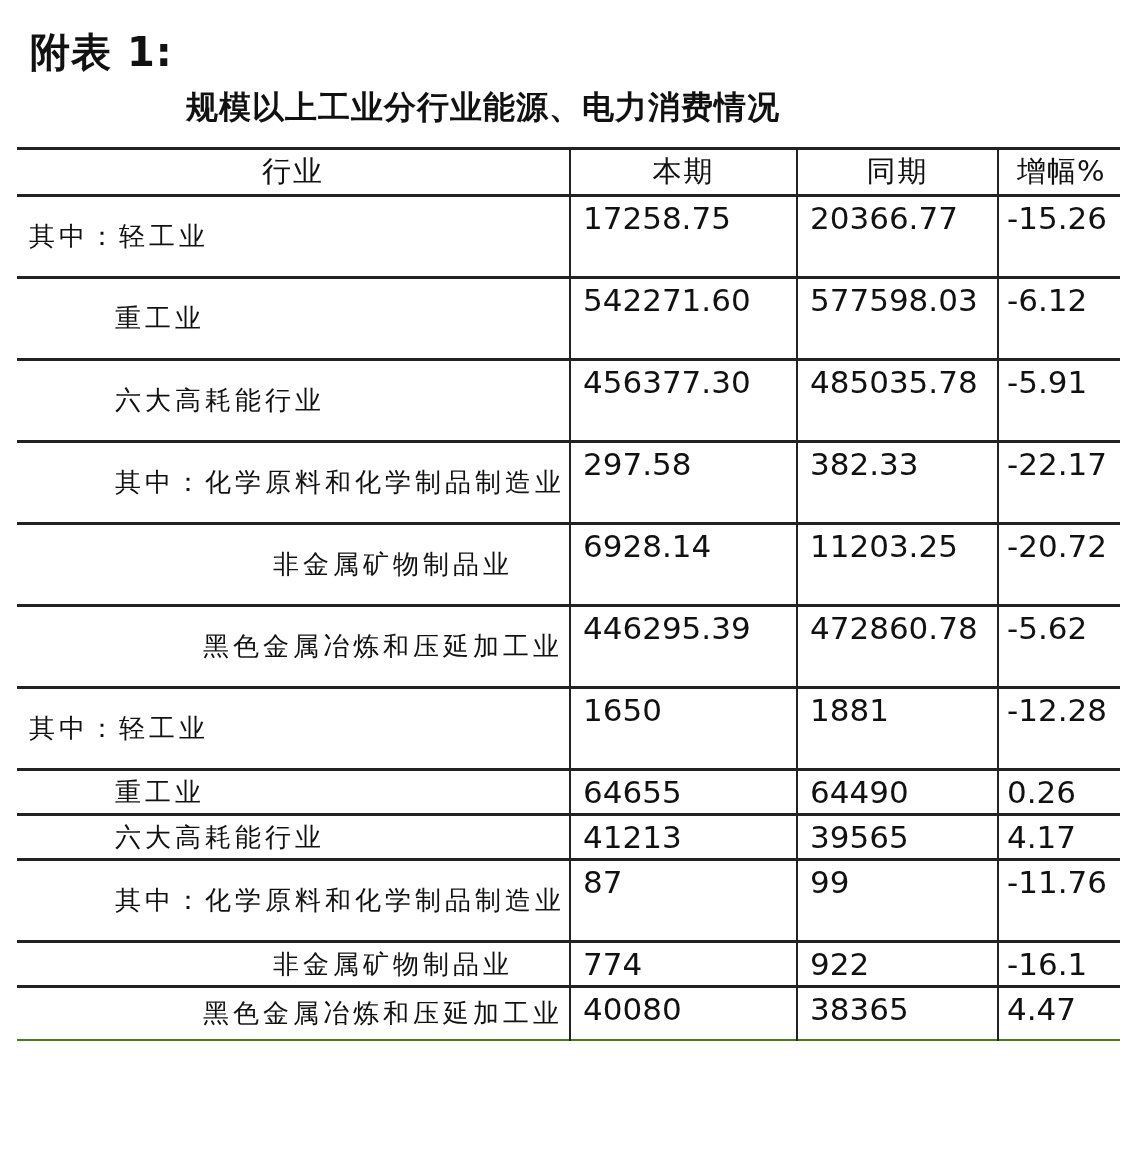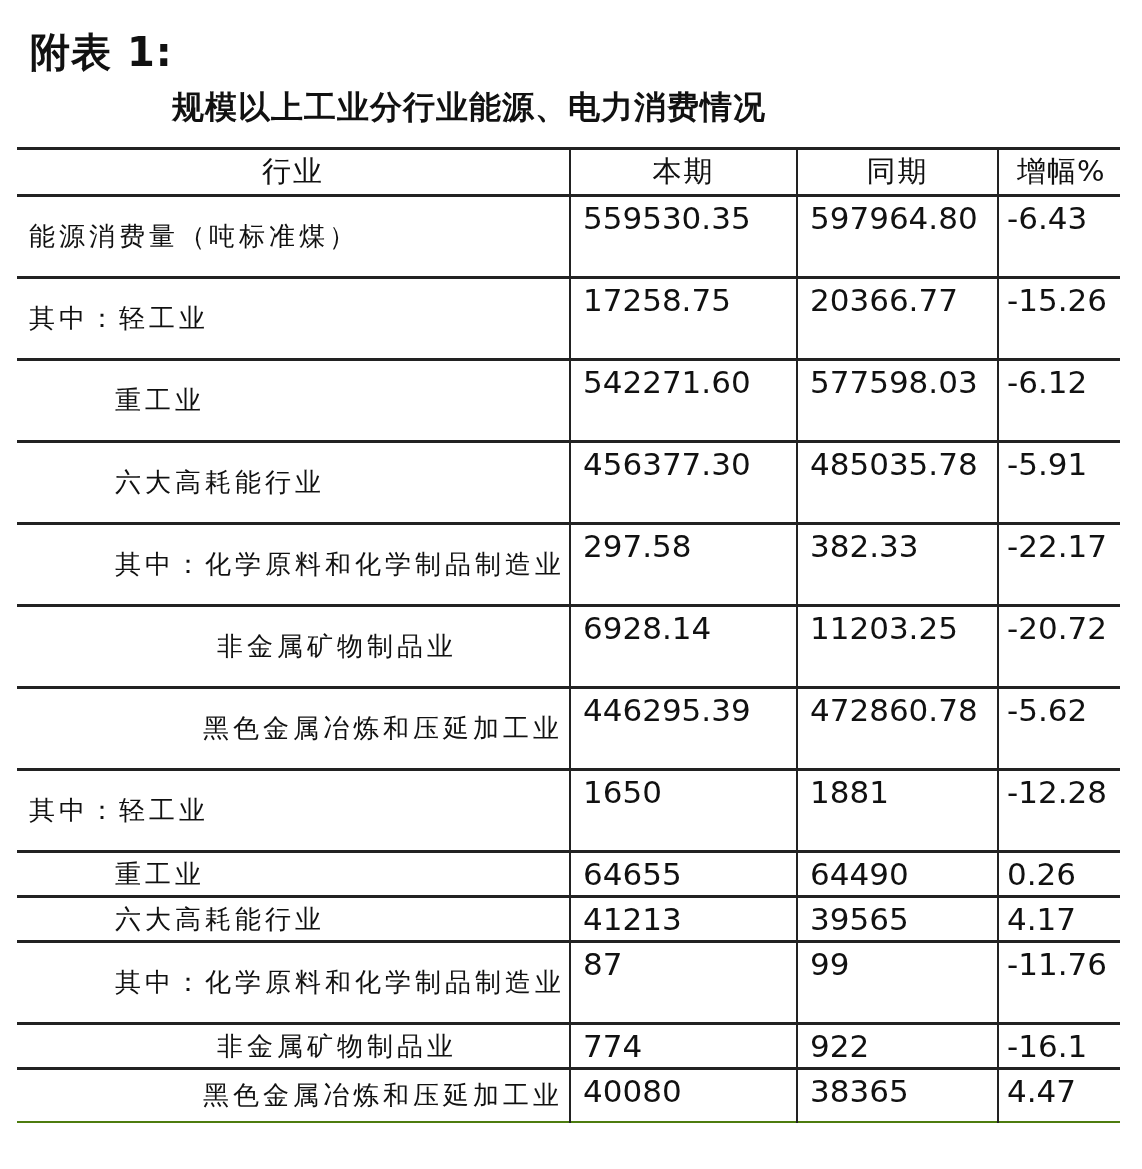--- a/index.html
+++ b/index.html
@@ -19,21 +19,21 @@
       position: absolute;
       left: 30px;
       top: 25px;
       font-size: 40px;
       font-weight: bold;
       letter-spacing: 1px;
       font-family: "DejaVu Sans", sans-serif;
     }
     .table-title {
       position: absolute;
-      left: 172px;
+      left: 186px;
       top: 86px;
       font-size: 32px;
       font-weight: bold;
       letter-spacing: 1px;
       font-family: "DejaVu Sans", sans-serif;
     }
     table.data-table {
       position: absolute;
       left: 17px;
       top: 147px;
@@ -87,21 +87,21 @@
       padding-left: 8px !important;
     }
     td.label {
       font-size: 26px;
       letter-spacing: 4px;
       vertical-align: middle !important;
       white-space: nowrap;
     }
     td.label.indent-0 { padding-left: 12px !important; }
     td.label.indent-1 { padding-left: 98px !important; }
-    td.label.indent-2 { padding-left: 200px !important; }
+    td.label.indent-2 { padding-left: 200px !important; text-align: center; }
     td.label.indent-3 { padding-left: 186px !important; }
 
     tr.h-tall td { height: 77px; }
     tr.h-short td { height: 49px; }
     tr.h-mini td { height: 40px; }
   </style>
 </head>
 <body>
 
 <div class="appendix-label">附表 1:</div>
@@ -117,26 +117,20 @@
   <thead>
     <tr>
       <th>行业</th>
       <th>本期</th>
       <th>同期</th>
       <th class="pct-header">增幅%</th>
     </tr>
   </thead>
   <tbody>
     <tr class="h-tall">
-      <td class="label indent-0">能源消费量（吨标准煤）</td>
-      <td class="num">559530.35</td>
-      <td class="num">597964.80</td>
-      <td class="num pct">-6.43</td>
-    </tr>
-    <tr class="h-tall">
       <td class="label indent-0">其中：轻工业</td>
       <td class="num">17258.75</td>
       <td class="num">20366.77</td>
       <td class="num pct">-15.26</td>
     </tr>
     <tr class="h-tall">
       <td class="label indent-1">重工业</td>
       <td class="num">542271.60</td>
       <td class="num">577598.03</td>
       <td class="num pct">-6.12</td>

